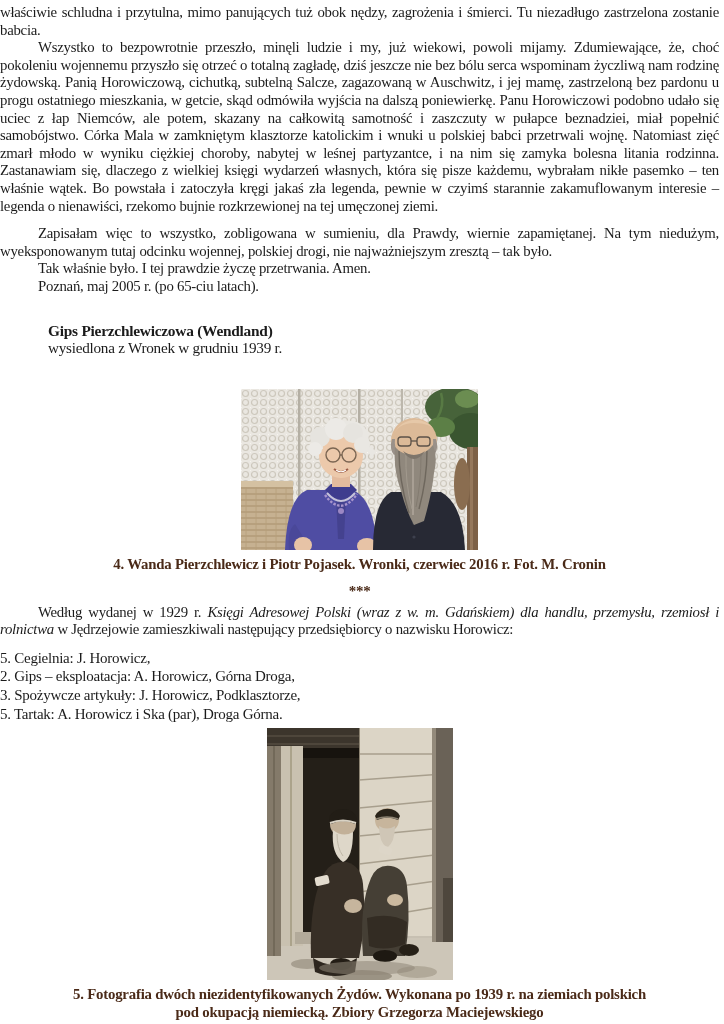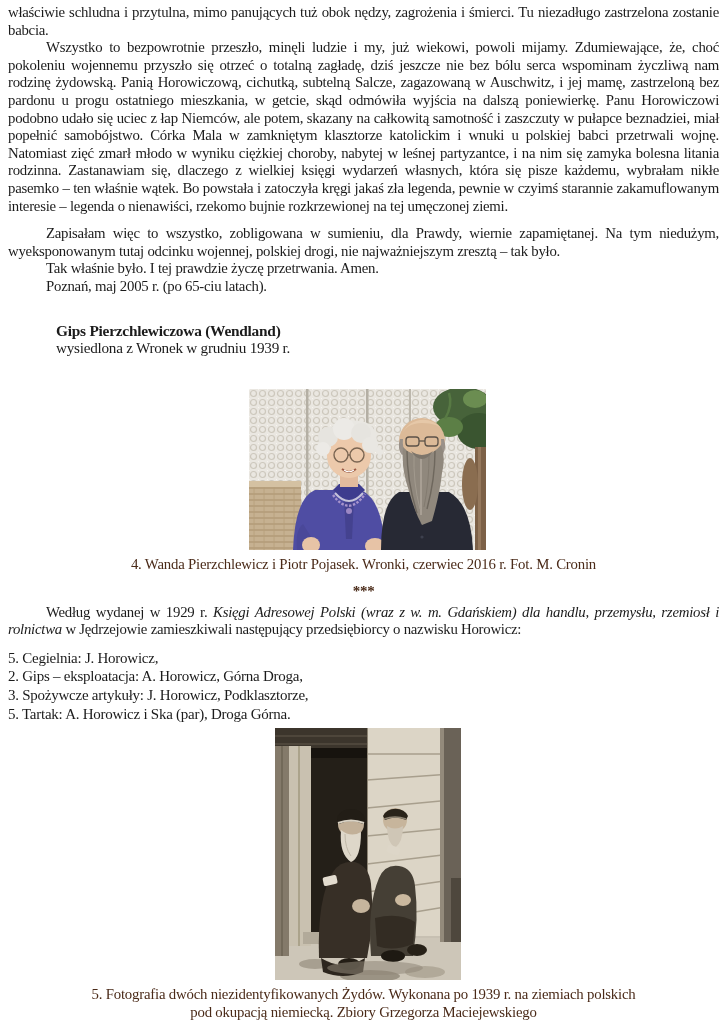--- a/index.html
+++ b/index.html
@@ -10,37 +10,37 @@
     width: 724px;
     height: 1024px;
     margin: 0 auto;
     background: #ffffff;
     overflow: hidden;
     font-family: "Liberation Serif", "DejaVu Serif", serif;
     color: var(--ink);
     font-size: 14.8px;
     line-height: 17.6px;
     letter-spacing: -0.25px;
-    padding: 4px 5px 0 8px;
+    padding: 4px 5px 0 0;
   }
   .para { text-align: justify; }
   .indent { text-indent: 38px; }
   .gap10 { margin-top: 10px; }
   .plainline { text-indent: 38px; }
   .author-block { margin-top: 26px; margin-left: 48px; }
   .author-name { font-weight: bold; font-size: 15.4px; }
   .author-sub { font-size: 15.2px; }
   .photo-wrap { position: relative; }
   .photo1 { width: 237px; height: 161px; margin: 32px 0 0 241px; }
   .photo2 { width: 186px; height: 252px; margin: 5px 0 0 267px; }
   .photo-wrap svg { display: block; width: 100%; height: 100%; }
   .caption {
     margin-top: 5px;
     text-align: center;
-    font-weight: normal;
+    font-weight: bold;
     color: var(--accent);
     font-size: 14.8px;
     line-height: 18px;
     letter-spacing: -0.2px;
   }
   .separator {
     margin-top: 10px;
     text-align: center;
     font-weight: bold;
     color: var(--accent);

